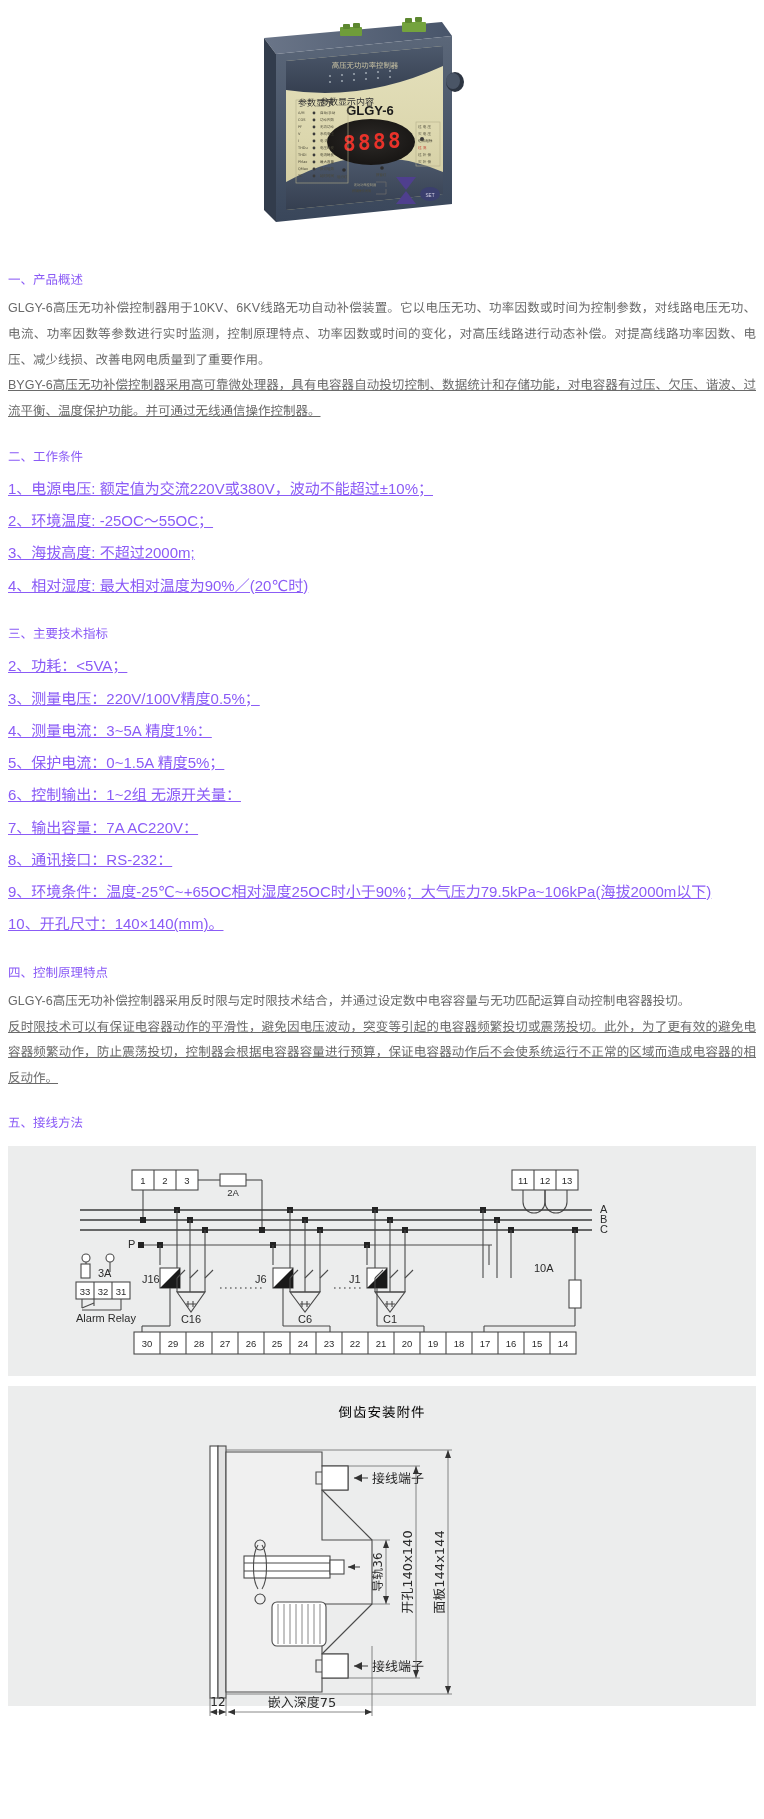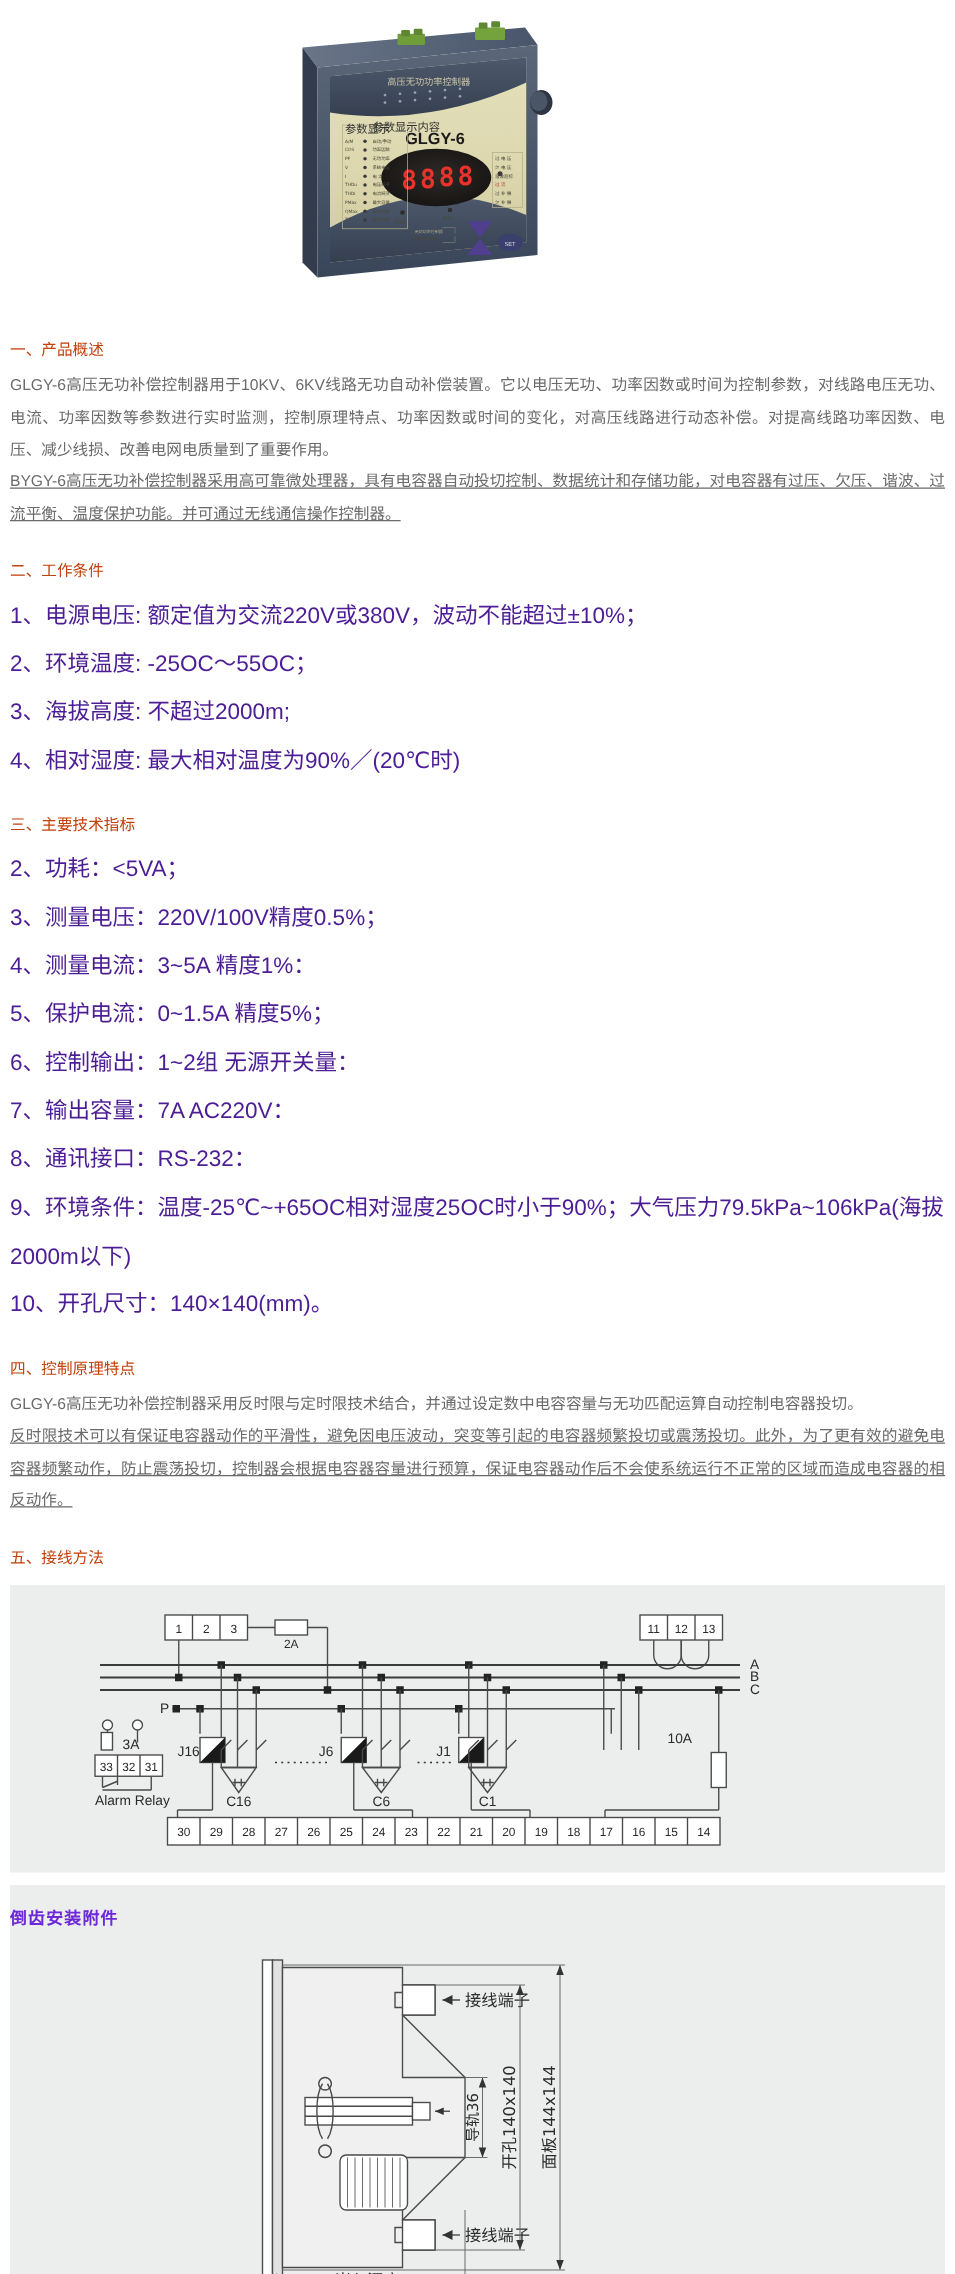--- a/index.html
+++ b/index.html
@@ -11,43 +11,43 @@
     font-family: "Liberation Sans", "DejaVu Sans", sans-serif;
     color: #4a4a4a;
     font-size: 12.5px;
     line-height: 1.95;
     -webkit-font-smoothing: antialiased;
   }
   .page { width: 764px; margin: 0 auto; position: relative; }
 
   
   .hero { width: 764px; height: 248px; position: relative; background:#fff; overflow:hidden; }
-  .hero-stage { position:absolute; left:202px; top:14px; width:250px; height:222px; }
+  .hero-stage { position:absolute; left:224px; top:14px; width:250px; height:222px; }
 
   
   .section { padding: 0 8px; }
-  .sec-head { margin: 20px 0 4px 0; color:#c2410c; font-size:12.5px; }
+  .sec-head { margin: 20px 0 4px 0; color:#8b5cf6; font-size:12.5px; }
   .para { margin: 0; color:#6a6a6a; font-size:12.5px; line-height:2.05; text-align:justify; }
   .para + .para { margin-top:0;text-decoration:underline; }
   .list { margin:0; padding:0; list-style:none; }
-  .list li { color:#4c1d95; font-size:18px; line-height:2.15; }
+  .list li { color:#8b5cf6; font-size:15px; line-height:2.15;text-decoration:underline; }
   .gap { height: 22px; }
 
   
   .figure {
     background:#eceded;
     margin: 10px 8px 0 8px;
     padding: 14px 0 14px 0;
     position: relative;
   }
   .fig-wire { height: 230px; }
   .fig-dim  { height: 320px; }
   .fig-title {
-    font-size:13.5px; color:#6d28d9; letter-spacing:1px;
-    font-weight:700; margin-bottom:2px;
+    text-align:center; font-size:13.5px; color:#000000; letter-spacing:1px;
+    font-weight:400; margin-bottom:2px;
   }
   svg { display:block; }
   .fig-wire-svg { margin: 0 auto; }
   .fig-dim-svg  { margin: 0 auto; }
 
   
   .ln  { stroke:#4a4a4a; stroke-width:1.1; fill:none; }
   .ln2 { stroke:#3b3b3b; stroke-width:1.6; fill:none; }
   .thin{ stroke:#6b6b6b; stroke-width:0.8; fill:none; }
   .boxw{ fill:#ffffff; stroke:#4a4a4a; stroke-width:1.1; }

